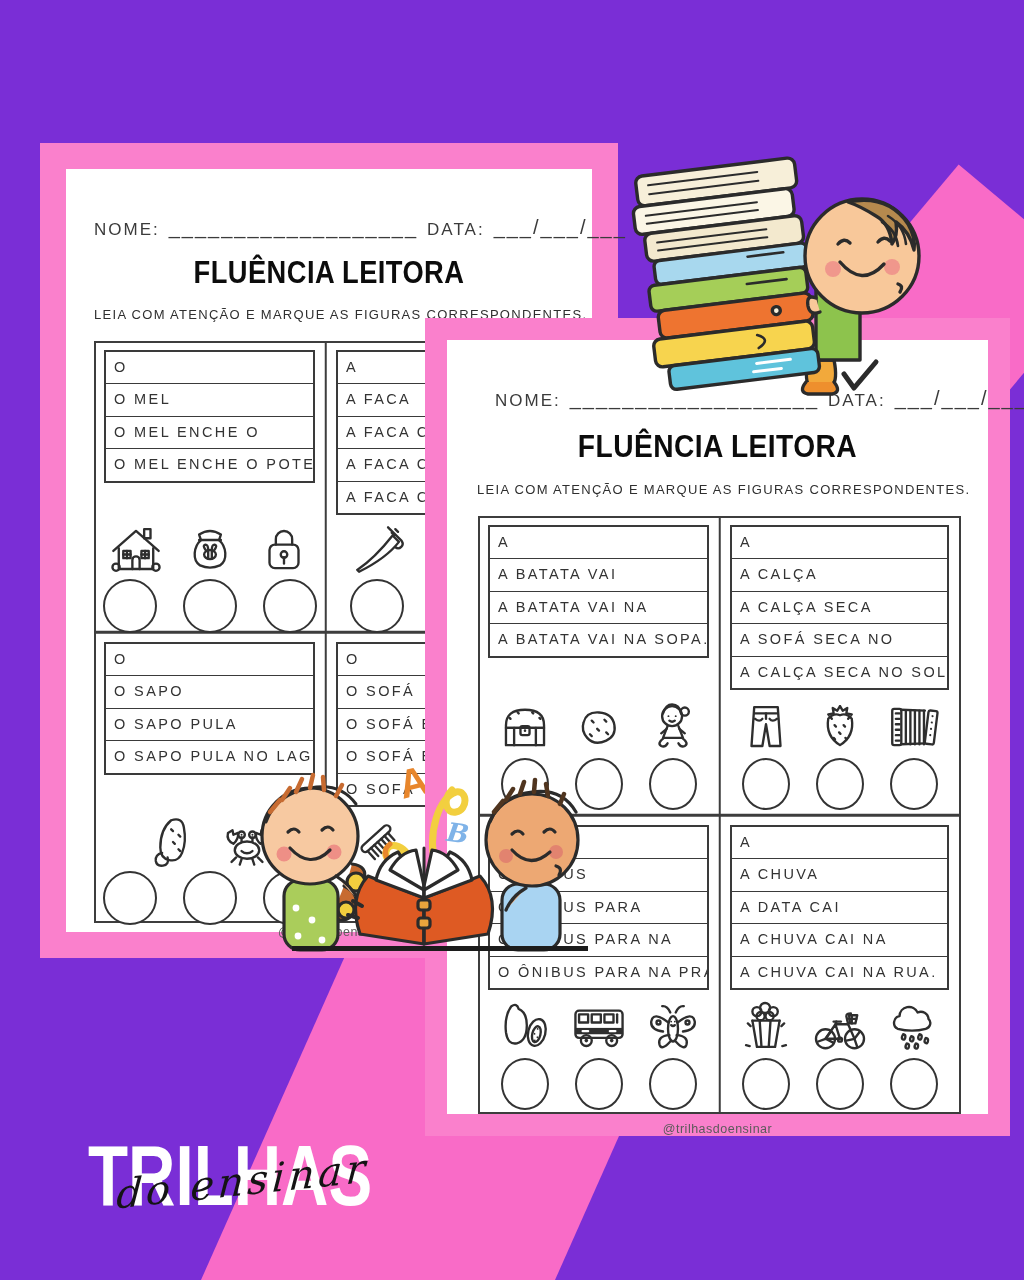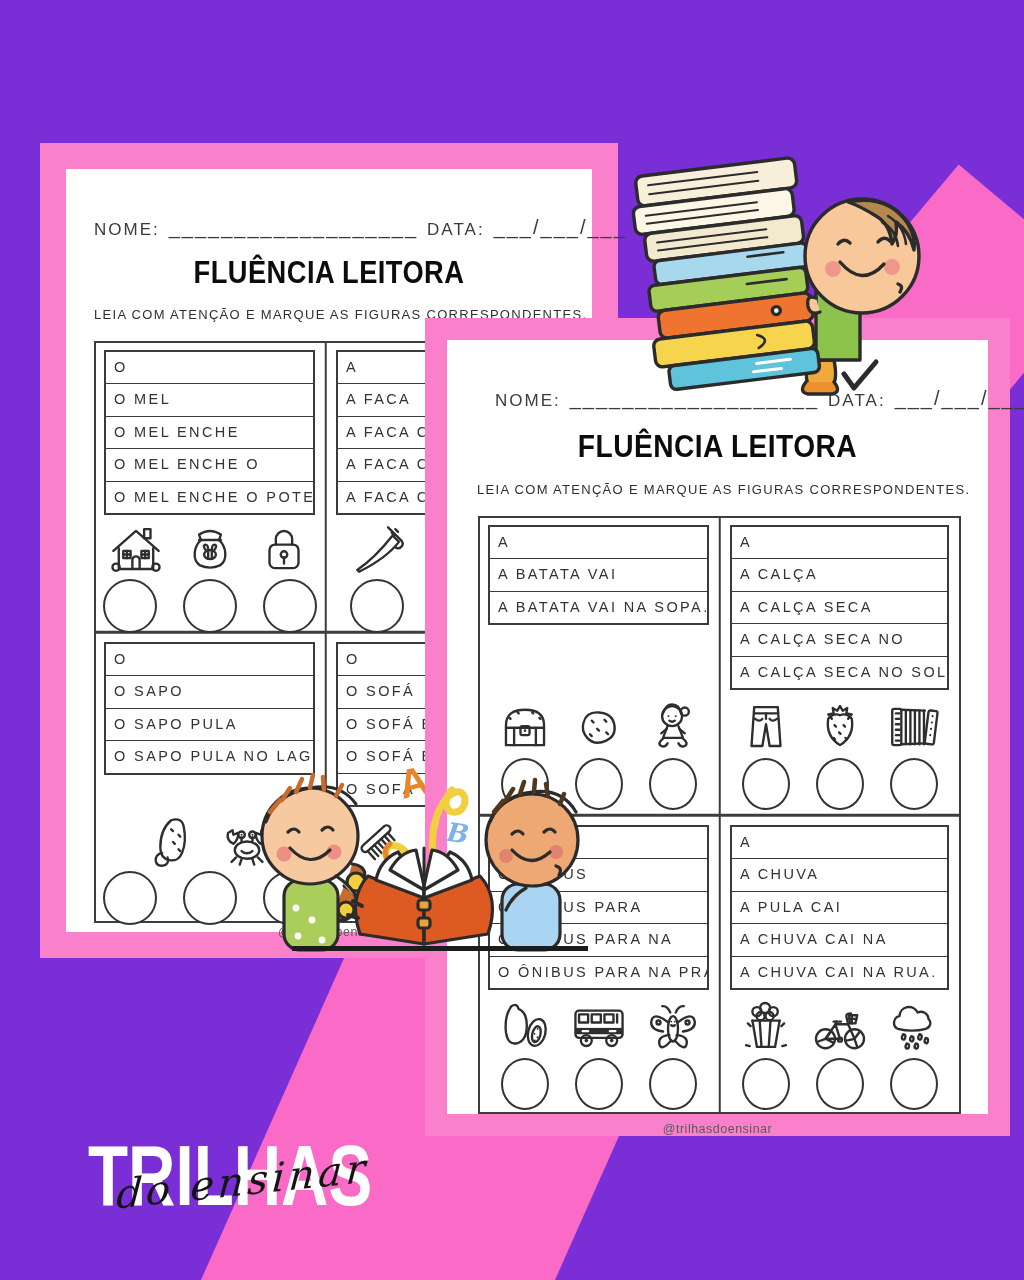--- a/index.html
+++ b/index.html
@@ -261,21 +261,20 @@
       <div class="abs instruction" style="left:28px;top:138px;">LEIA COM ATENÇÃO E MARQUE AS FIGURAS CORRESPONDENTES.</div>
 
       <div class="grid" style="left:28px;top:172px;width:459px;height:578px;">
         <div class="vline"></div>
         <div class="hline"></div>
 
         <div class="cell" style="left:0;top:0;width:229px;height:289px;">
           <div class="sent-table">
               <div class="srow">O</div>
               <div class="srow">O MEL</div>
-              <div class="srow">O MEL ENCHE</div>
               <div class="srow">O MEL ENCHE O</div>
               <div class="srow">O MEL ENCHE O POTE.</div>
             </div>
           <div class="icons" style="top:178px;">
               <svg class="wicon">
                 <use href="#i-house"></use>
               </svg>
               <svg class="wicon">
                 <use href="#i-honey-jar"></use>
               </svg>
@@ -369,20 +368,21 @@
       <div class="abs instruction" style="left:30px;top:142px;">LEIA COM ATENÇÃO E MARQUE AS FIGURAS CORRESPONDENTES.</div>
 
       <div class="grid" style="left:31px;top:176px;width:479px;height:594px;">
         <div class="vline"></div>
         <div class="hline"></div>
 
         <div class="cell" style="left:0;top:0;width:239px;height:297px;">
           <div class="sent-table">
               <div class="srow">A</div>
               <div class="srow">A BATATA VAI</div>
+              <div class="srow">A BATATA VAI NA</div>
               <div class="srow">A BATATA VAI NA SOPA.</div>
             </div>
           <div class="icons" style="top:180px;">
               <svg class="wicon">
                 <use href="#i-treasure-chest"></use>
               </svg>
               <svg class="wicon">
                 <use href="#i-potato"></use>
               </svg>
               <svg class="wicon">
@@ -394,21 +394,21 @@
               <div class="ans-circle"></div>
               <div class="ans-circle"></div>
             </div>
         </div>
 
         <div class="cell" style="left:242px;top:0;width:237px;height:297px;">
           <div class="sent-table">
               <div class="srow">A</div>
               <div class="srow">A CALÇA</div>
               <div class="srow">A CALÇA SECA</div>
-              <div class="srow">A CALÇA SECA NO</div>
+              <div class="srow">A SOFÁ SECA NO</div>
               <div class="srow">A CALÇA SECA NO SOL.</div>
             </div>
           <div class="icons" style="top:180px;">
               <svg class="wicon">
                 <use href="#i-pants"></use>
               </svg>
               <svg class="wicon">
                 <use href="#i-strawberry"></use>
               </svg>
               <svg class="wicon">
@@ -445,21 +445,21 @@
               <div class="ans-circle"></div>
               <div class="ans-circle"></div>
               <div class="ans-circle"></div>
             </div>
         </div>
 
         <div class="cell" style="left:242px;top:300px;width:237px;height:294px;">
           <div class="sent-table">
               <div class="srow">A</div>
               <div class="srow">A CHUVA</div>
-              <div class="srow">A PULA CAI</div>
+              <div class="srow">A DATA CAI</div>
               <div class="srow">A CHUVA CAI NA</div>
               <div class="srow">A CHUVA CAI NA RUA.</div>
             </div>
           <div class="icons" style="top:180px;">
               <svg class="wicon">
                 <use href="#i-popcorn"></use>
               </svg>
               <svg class="wicon">
                 <use href="#i-bicycle"></use>
               </svg>

